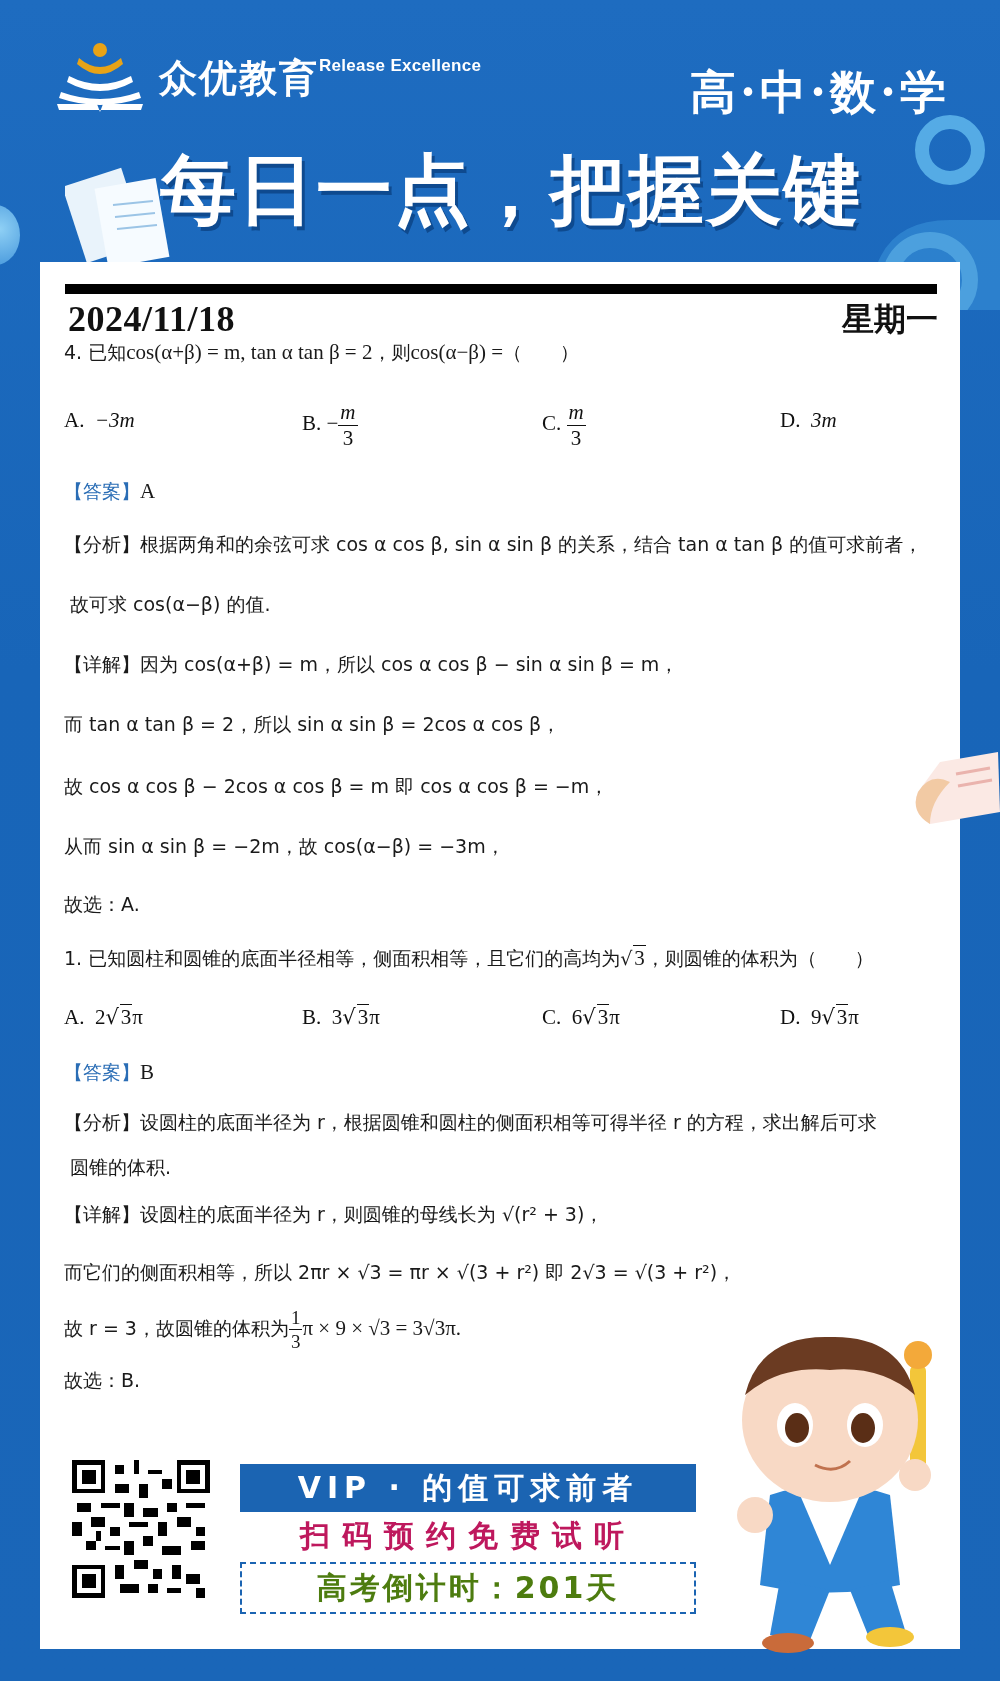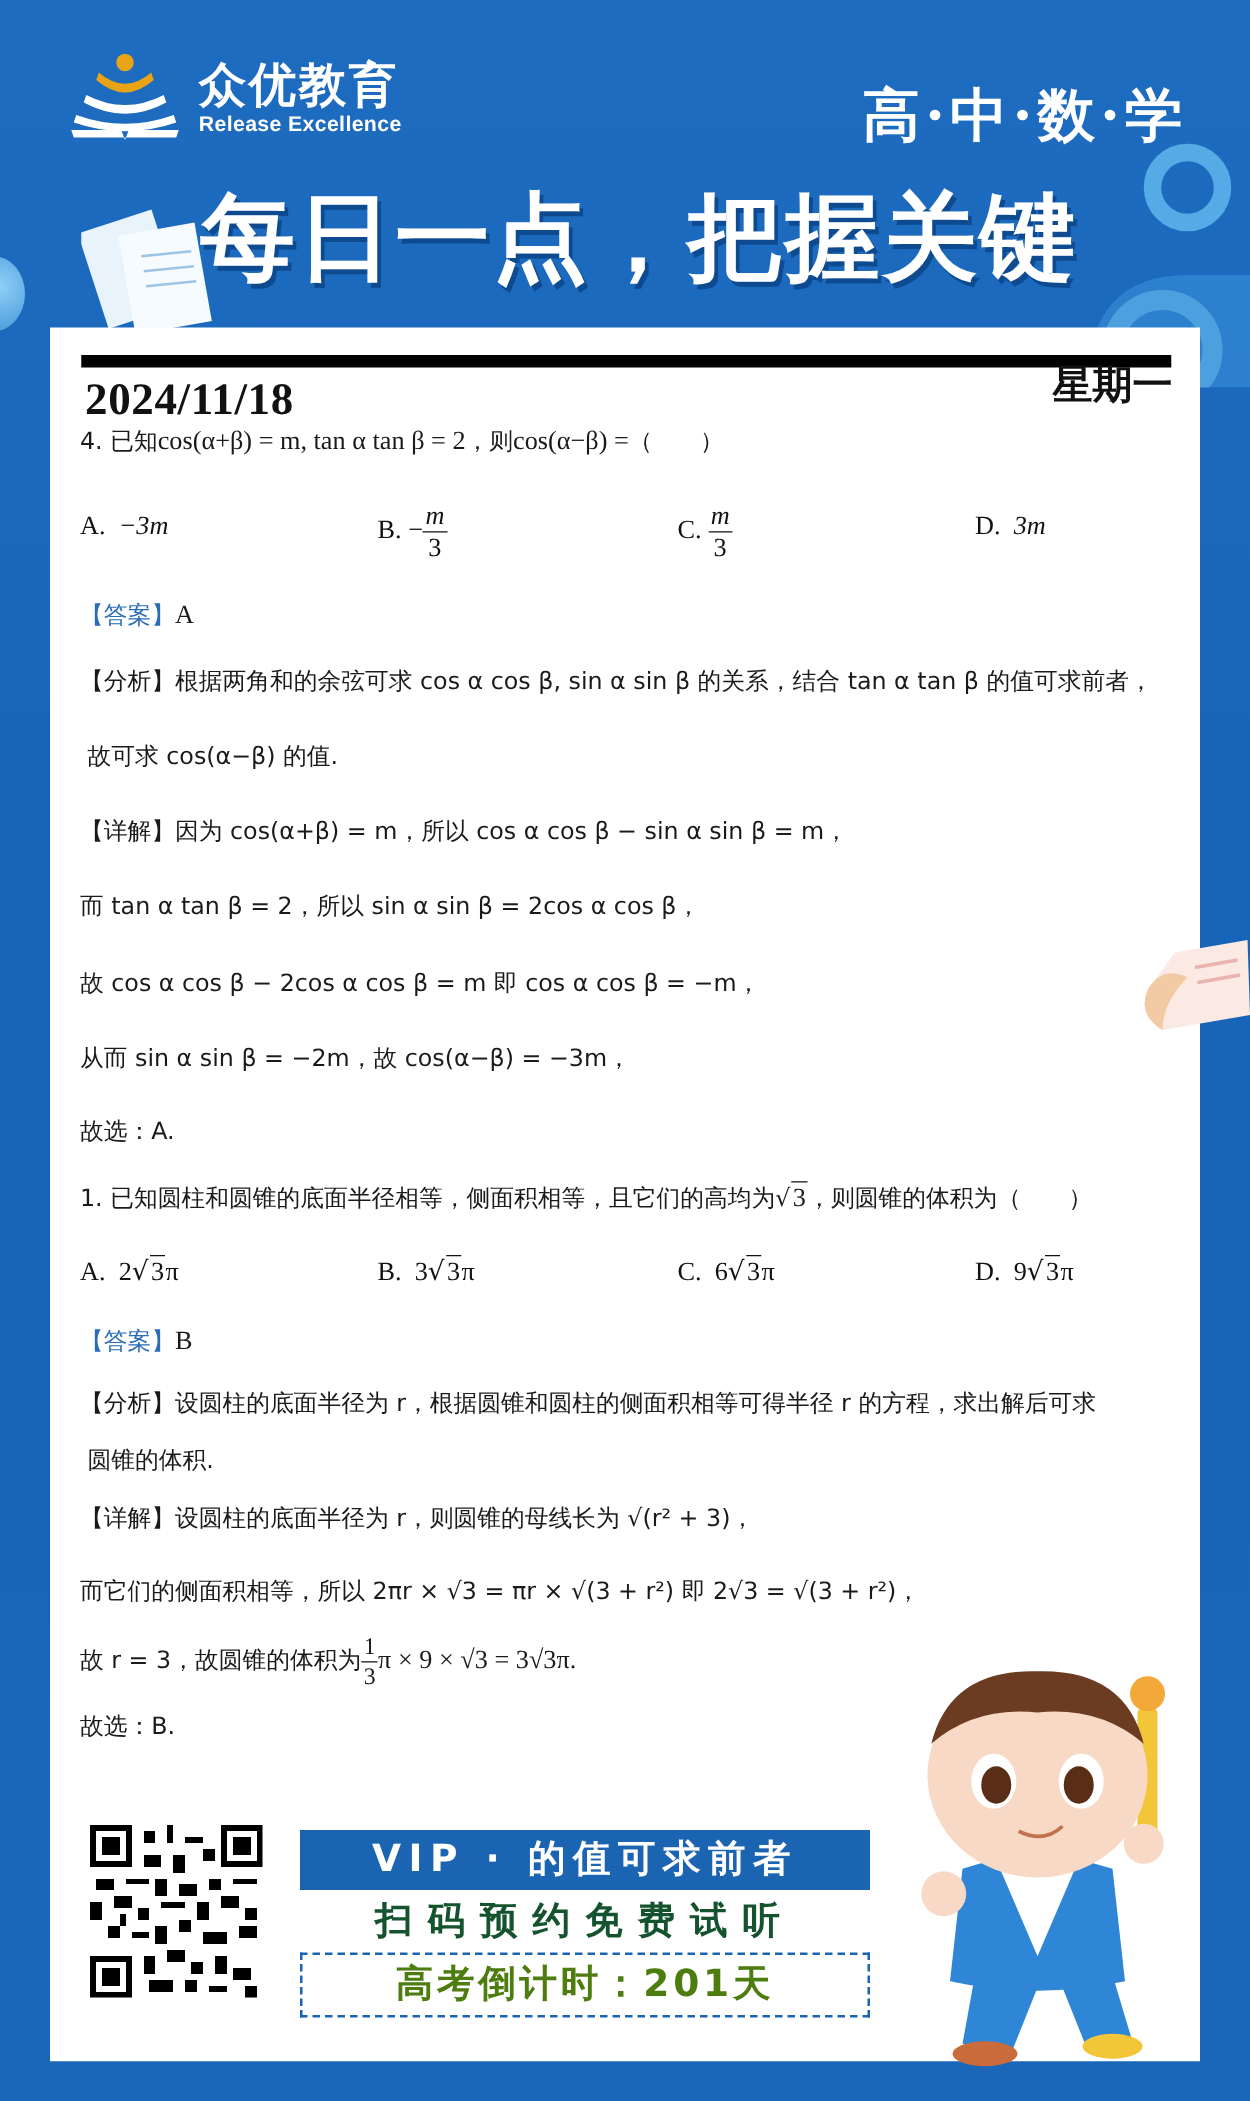--- a/index.html
+++ b/index.html
@@ -18,38 +18,38 @@
   .deco-circle-left {
     position: absolute; left: -30px; top: 205px; width: 50px; height: 60px;
     border-radius: 50%; background: radial-gradient(circle at 60% 40%, #8fd0f5, #3b8fd8);
   }
   .deco-gear {
     position: absolute; right: -10px; top: 110px; width: 200px; height: 200px;
   }
   .header { position: absolute; left: 0; top: 0; width: 1000px; height: 270px; }
   .logo { position: absolute; left: 55px; top: 42px; display: flex; align-items: center; gap: 14px; }
   .logo-mark { width: 90px; height: 72px; position: relative; }
-  .logo-text { display: flex; flex-direction: column; color: #fff; }
+  .logo-text { display: flex; flex-direction: row; color: #fff; }
   .logo-cn { font-family: "DejaVu Sans", sans-serif; font-weight: bold; font-size: 38px; letter-spacing: 2px; line-height: 44px; }
   .logo-en { font-family: "Liberation Sans", sans-serif; font-weight: bold; font-size: 17px; line-height: 20px; letter-spacing: 0.3px; }
   .subject { position: absolute; right: 50px; top: 50px; color: #fff; font-family: "DejaVu Serif", serif; font-weight: bold; font-size: 46px; letter-spacing: 4px; margin-top: 12px; }
   .slogan {
     position: absolute; left: 160px; top: 140px; color: #fff;
     font-family: "DejaVu Sans", sans-serif; font-weight: bold; font-size: 76px; letter-spacing: 2px;
     text-shadow: 3px 4px 0 #0e4a8f;
   }
   .papers { position: absolute; left: 65px; top: 155px; width: 120px; height: 110px; }
 
   .card {
     position: absolute; left: 40px; top: 262px; width: 920px; height: 1387px;
     background: #fff;
   }
   .rule { position: absolute; left: 25px; top: 22px; width: 872px; height: 10px; background: #000; }
   .date { position: absolute; left: 28px; top: 36px; font-family: "Liberation Serif", serif; font-weight: bold; font-size: 36px; letter-spacing: 0.5px; }
-  .weekday { position: absolute; right: 22px; top: 24px; font-family: "DejaVu Serif", serif; font-weight: bold; font-size: 32px; }
+  .weekday { position: absolute; right: 22px; top: 36px; font-family: "DejaVu Serif", serif; font-weight: bold; font-size: 32px; }
 
   .content { position: absolute; left: 24px; top: 0; width: 880px; font-size: 19px; }
   .line { position: absolute; left: 0; white-space: nowrap; font-family: "DejaVu Sans", sans-serif; font-size: 19px; color: #1a1a1a; }
   .math { font-family: "Liberation Serif", serif; font-size: 21px; }
   .opts { position: absolute; left: 0; width: 880px; }
   .opt { position: absolute; top: 0; white-space: nowrap; font-family: "Liberation Serif", serif; font-size: 21px; }
   .frac { display: inline-flex; flex-direction: column; align-items: center; vertical-align: middle; line-height: 1; font-family: "Liberation Serif", serif; }
   .frac .num { padding: 0 2px 2px; border-bottom: 1.5px solid #111; font-style: italic; }
   .frac .den { padding-top: 2px; }
   .ans-label { color: #2a6db5; font-family: "DejaVu Sans", sans-serif; }
@@ -59,21 +59,21 @@
 
   .promo { position: absolute; left: 0; top: 1180px; width: 920px; height: 200px; }
   .qr { position: absolute; left: 32px; top: 18px; width: 138px; height: 138px; }
   .vip-bar {
     position: absolute; left: 200px; top: 22px; width: 456px; height: 48px; background: #1b64b2;
     color: #fff; font-family: "DejaVu Sans", sans-serif; font-weight: bold; font-size: 30px;
     text-align: center; line-height: 48px; letter-spacing: 6px;
   }
   .scan-text {
     position: absolute; left: 200px; top: 74px; width: 456px; text-align: center;
-    font-family: "DejaVu Sans", sans-serif; font-weight: bold; font-size: 30px; letter-spacing: 12px; color: #14532d;
+    font-family: "DejaVu Sans", sans-serif; font-weight: bold; font-size: 30px; letter-spacing: 12px; color: #be185d;
   }
   .countdown {
     position: absolute; left: 200px; top: 120px; width: 456px; height: 52px;
     border: 2px dashed #1b64b2; text-align: center; line-height: 48px;
     font-family: "DejaVu Sans", sans-serif; font-weight: bold; font-size: 30px; color: #4d7c0f; letter-spacing: 3px;
   }
   .mascot { position: absolute; left: 700px; top: 1325px; width: 260px; height: 330px; }
   .paper-right { position: absolute; left: 910px; top: 752px; width: 90px; height: 72px; }
 </style>
 </head>

